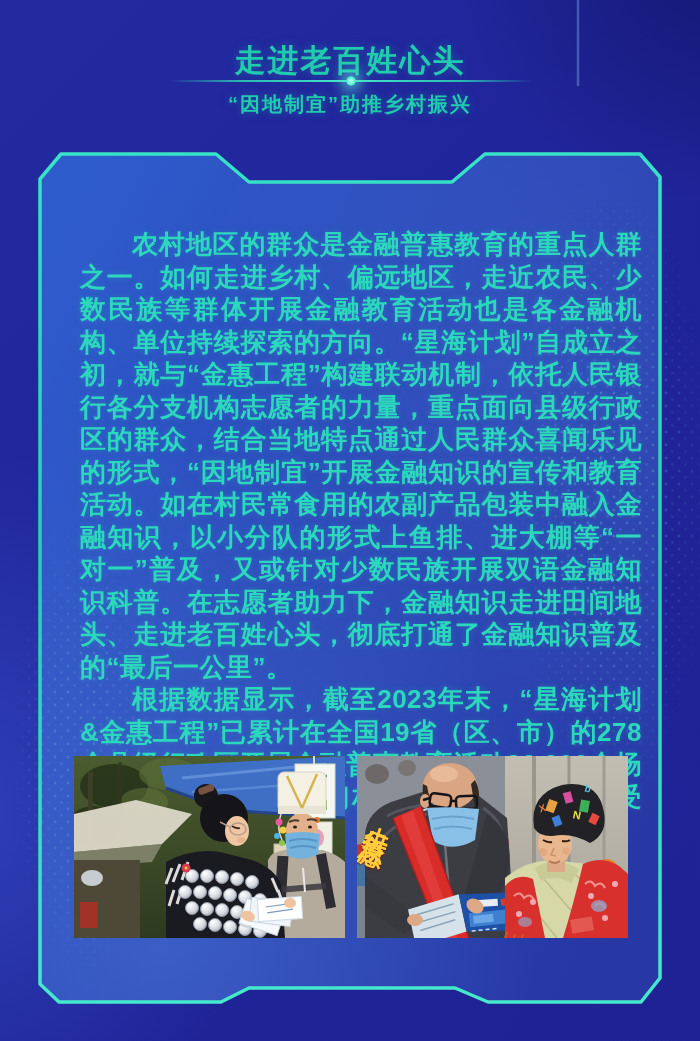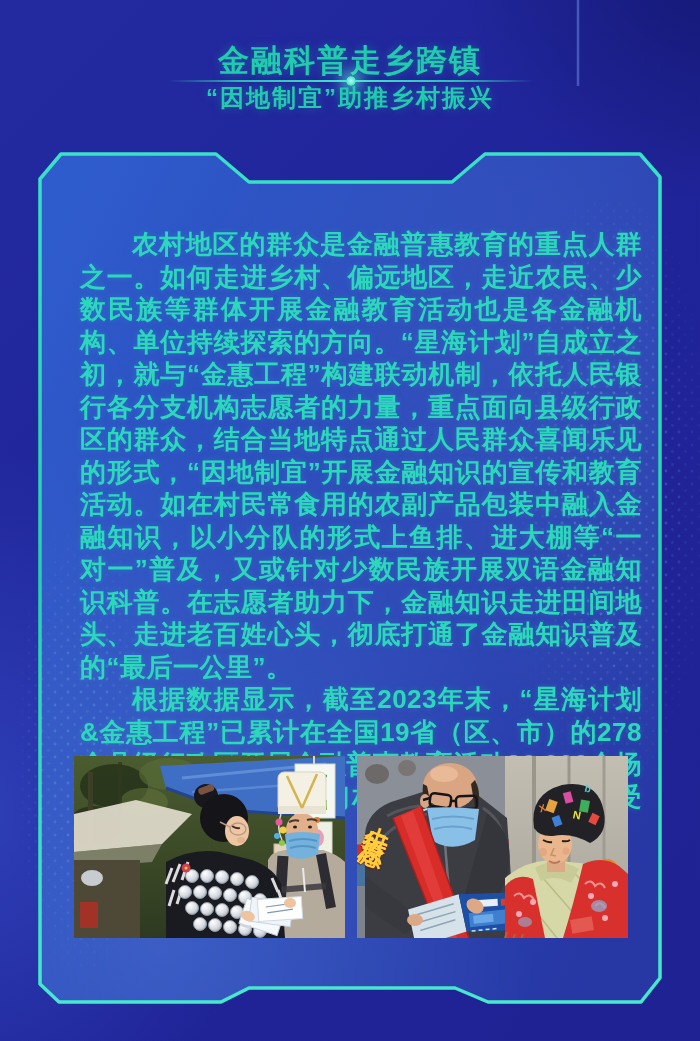--- a/index.html
+++ b/index.html
@@ -12,21 +12,21 @@
       linear-gradient(135deg,#232a9f 0%, #20249a 45%, #1e2292 100%);
   }
   
   .title{
     position:absolute;left:0;width:700px;text-align:center;
     color:#21cbad;font-weight:bold;letter-spacing:2px;
     text-shadow:0 0 10px rgba(33,203,173,.35);
     white-space:nowrap;
   }
   .title-1{top:40px;font-size:31px;}
-  .title-2{top:82px;font-size:24px;}
+  .title-2{top:91px;font-size:20px;}
   .divider{
     position:absolute;left:168px;top:80px;width:366px;height:2px;
     background:linear-gradient(90deg, rgba(47,211,185,0) 0%, rgba(47,211,185,.85) 20%, #46e6c8 50%, rgba(47,211,185,.85) 80%, rgba(47,211,185,0) 100%);
   }
   .divider-dot{
     position:absolute;left:178px;top:-4px;width:10px;height:10px;border-radius:50%;
     background:radial-gradient(circle,#bdfff0 0%,#4fe9cd 60%,rgba(79,233,205,0) 100%);
     box-shadow:0 0 14px 5px rgba(90,240,216,.75);
   }
   
@@ -101,21 +101,21 @@
 
     <rect x="520" y="200" width="185" height="580" fill="url(#dots)" mask="url(#fadeA)" opacity="0.55"></rect>
     <rect x="18" y="530" width="130" height="440" fill="url(#dots)" mask="url(#fadeA)" opacity="0.45"></rect>
 
     <path d="M40,179 L61,154 L216,154 L249,182 L452,182 L485,154 L640,154 L660,177 L660,978 L641,1002 L488,1002 L455,988 L249,988 L221,1002 L59,1002 L40,984 Z" fill="none" stroke="url(#bord)" stroke-width="3.5" stroke-linejoin="round"></path>
 
     <line x1="640" y1="104" x2="640" y2="392" stroke="url(#accent)" stroke-width="3" stroke-linecap="round"></line>
     <line x1="578" y1="0" x2="578" y2="86" stroke="#6a85d8" stroke-width="2.5" opacity="0.55"></line>
   </svg>
 
-  <div class="title title-1">金融科普走乡跨镇</div>
+  <div class="title title-1">走进老百姓心头</div>
   <div class="divider">
     <span class="divider-dot"></span>
   </div>
   <div class="title title-2">“因地制宜”助推乡村振兴</div>
 
   <div class="article">
     <p>农村地区的群众是金融普惠教育的重点人群之一。如何走进乡村、偏远地区，走近农民、少数民族等群体开展金融教育活动也是各金融机构、单位持续探索的方向。“星海计划”自成立之初，就与“金惠工程”构建联动机制，依托人民银行各分支机构志愿者的力量，重点面向县级行政区的群众，结合当地特点通过人民群众喜闻乐见的形式，“因地制宜”开展金融知识的宣传和教育活动。如在村民常食用的农副产品包装中融入金融知识，以小分队的形式上鱼排、进大棚等“一对一”普及，又或针对少数民族开展双语金融知识科普。在志愿者助力下，金融知识走进田间地头、走进老百姓心头，彻底打通了金融知识普及的“最后一公里”。</p>
     <p>根据数据显示，截至2023年末，“星海计划&amp;金惠工程”已累计在全国19省（区、市）的278个县级行政区开展金融普惠教育活动26,000余场次，发放金融宣教学习材料超350万份，直接受益人群近900万人次。</p>
   </div>
 

